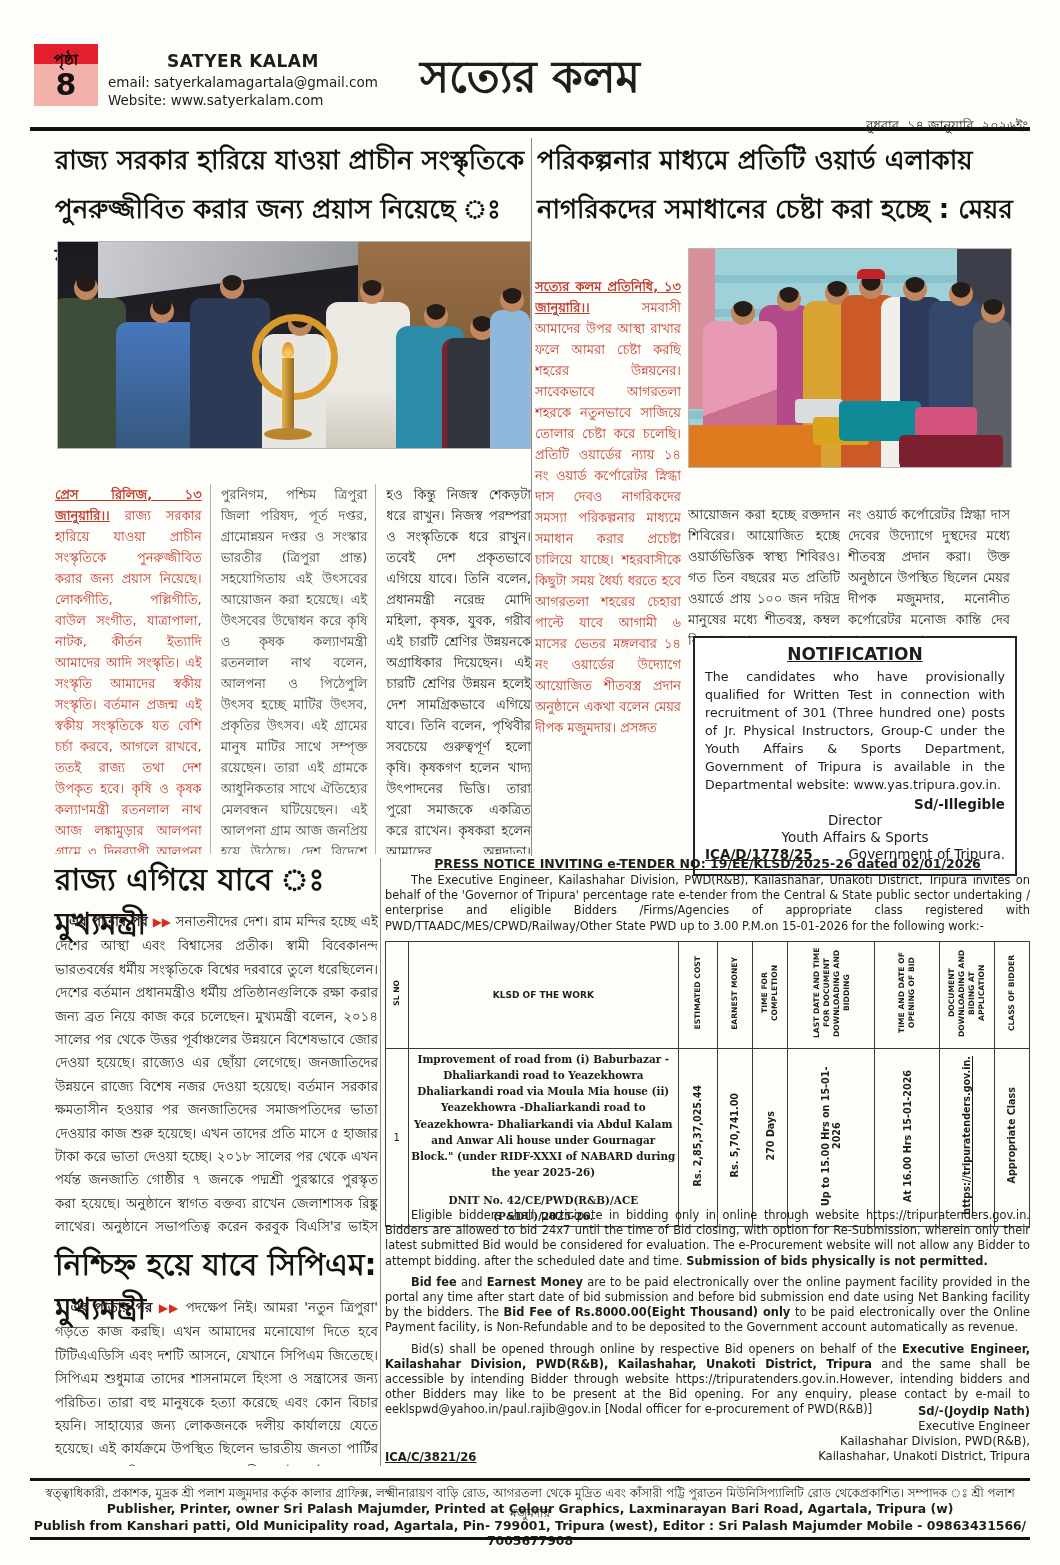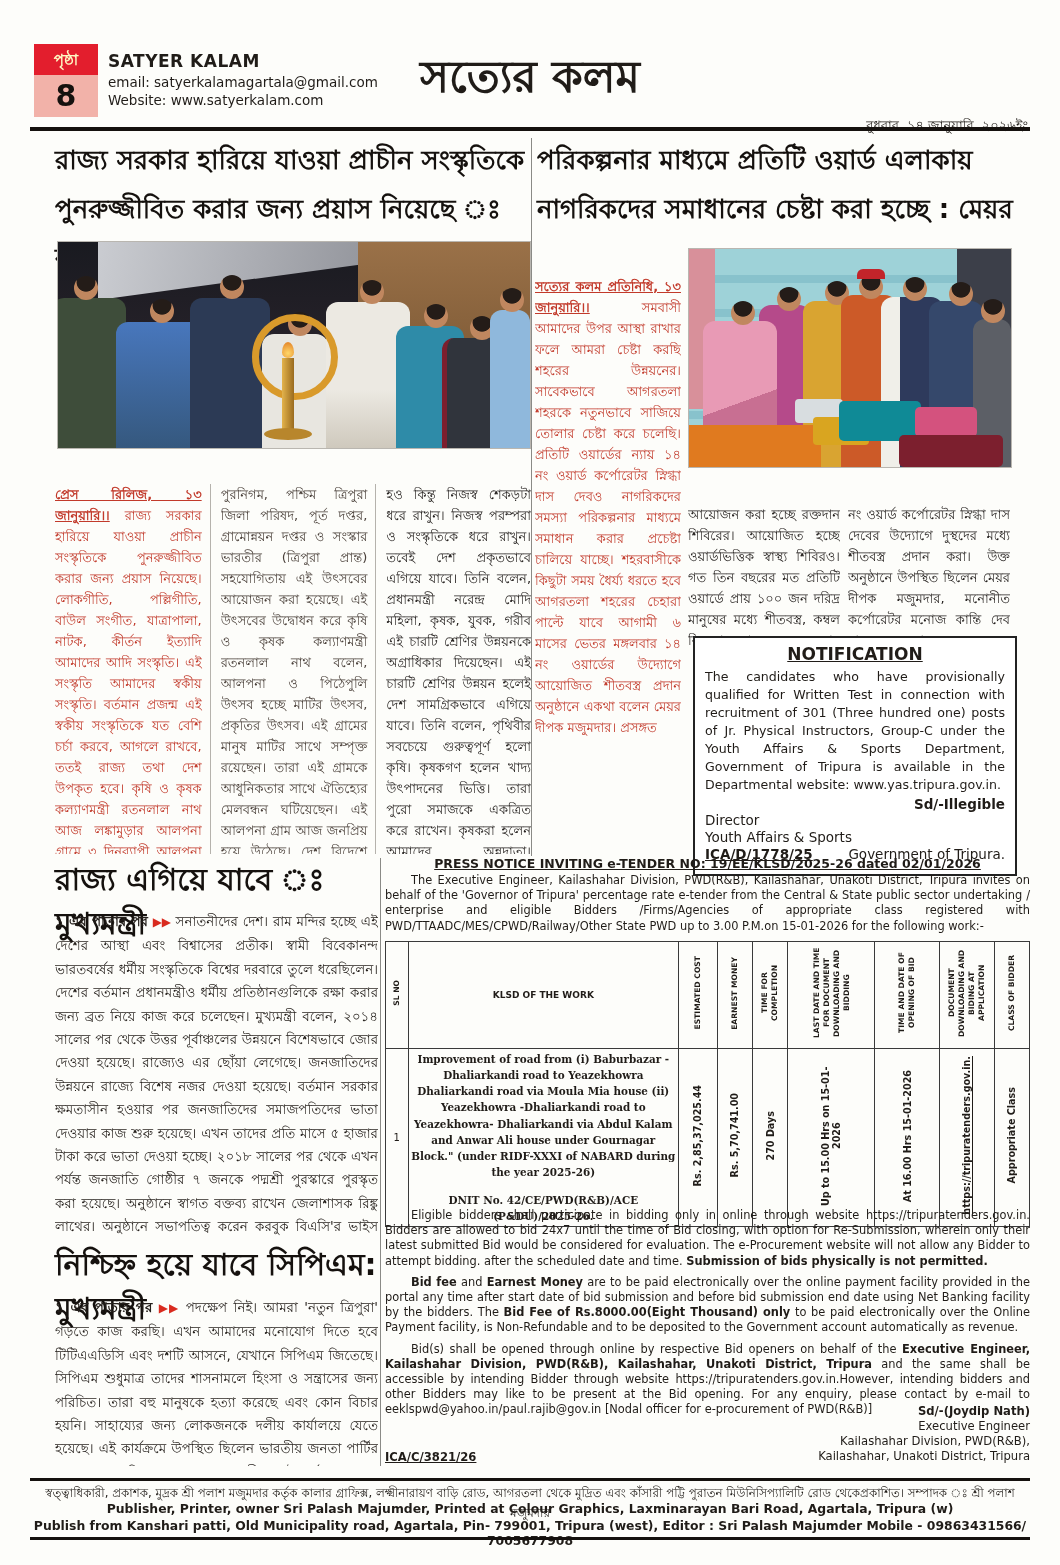--- a/index.html
+++ b/index.html
@@ -1,24 +1,24 @@
 <!DOCTYPE html>
 <html><head>
 <meta charset="utf-8">
 <style>
   html,body{margin:0;padding:0;background:#e9e7e2;}
   .page{position:relative;width:1060px;height:1565px;margin:0 auto;background:#fdfdfa;
         font-family:"DejaVu Sans","Liberation Sans",sans-serif;color:#201c18;overflow:hidden;}
   .abs{position:absolute;}
   
   .badge{left:34px;top:44px;width:64px;text-align:center;}
-  .badge-top{background:#e31e2d;color:#fef9c3;font-weight:bold;font-size:15px;line-height:32px;height:31px;}
+  .badge-top{background:#e31e2d;color:#000000;font-weight:bold;font-size:15px;line-height:32px;height:20px;}
   .badge-num{background:#f2b2a9;color:#15110e;font-weight:bold;font-size:30px;line-height:42px;height:42px;}
   .paper-info{left:108px;top:50px;line-height:1.35;}
-  .paper-name{font-weight:bold;font-size:17px;letter-spacing:.5px;}
+  .paper-name{font-weight:bold;font-size:17px;letter-spacing:.5px;text-align:center;}
   .paper-sub{font-size:13.5px;}
   .masthead{left:330px;top:44px;width:400px;text-align:center;font-size:44px;font-weight:bold;
             font-family:"DejaVu Serif","Liberation Serif",serif;}
   .issue-date{right:32px;top:80px;font-size:13px;margin-top:36px;}
   .hrule{background:#15110e;height:4px;left:30px;right:30px;top:127px;}
   
   .headline{font-weight:bold;color:#15110e;}
   .hl-top{font-size:26px;line-height:49px;}
   .lead{font-weight:bold;text-decoration:underline;}
   .bn-body{font-size:13px;line-height:21px;text-align:justify;overflow:hidden;margin-top:32px;}
@@ -30,21 +30,21 @@
   .photo{overflow:hidden;border:1px solid #b9b6b0;}
   .photo *{position:absolute;}
   .hd{width:24px;height:24px;border-radius:50%;
       background:radial-gradient(circle at 50% 26%,#241c18 0 42%,#c0875f 46%);}
   .bd{border-radius:12px 12px 0 0;}
   
   .notif{border:2px solid #222;padding:6px 10px 6px 10px;background:#fff;}
   .notif-title{text-align:center;font-weight:bold;font-size:17px;text-decoration:underline;margin-bottom:4px;}
   .notif-body{font-size:12.6px;line-height:18px;text-align:justify;}
   .notif-sd{text-align:right;font-weight:bold;font-size:13.5px;margin-top:2px;}
-  .notif-sig{text-align:left;font-size:13.5px;line-height:17px;}
+  .notif-sig{text-align:center;font-size:13.5px;line-height:17px;}
   .notif-last{display:flex;justify-content:space-between;align-items:flex-end;font-size:13.5px;}
   .ref{font-weight:bold;text-decoration:underline;}
   
   .tender-title{text-align:center;font-weight:bold;font-size:12.5px;text-decoration:underline;}
   .tender-p{font-size:11.4px;line-height:15.2px;text-align:justify;}
   .indent{text-indent:26px;}
   table.tender{border-collapse:collapse;width:645px;table-layout:fixed;}
   table.tender th,table.tender td{border:1px solid #3a3a3a;padding:2px;vertical-align:middle;text-align:center;}
   table.tender th{height:102px;font-weight:bold;}
   .vh{writing-mode:vertical-rl;transform:rotate(180deg);font-size:7.6px;line-height:1.3;margin:0 auto;

